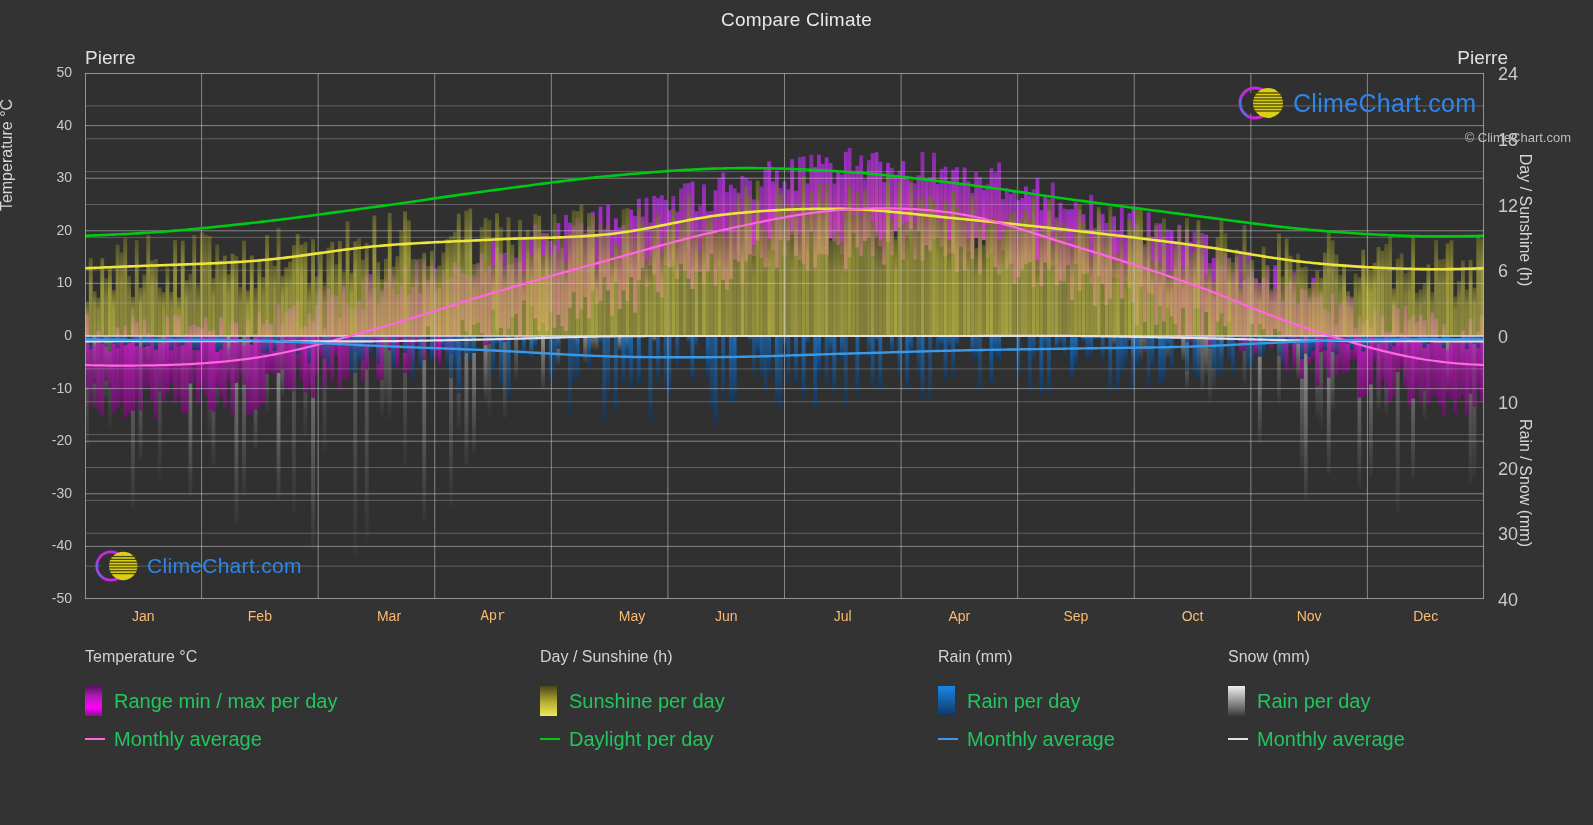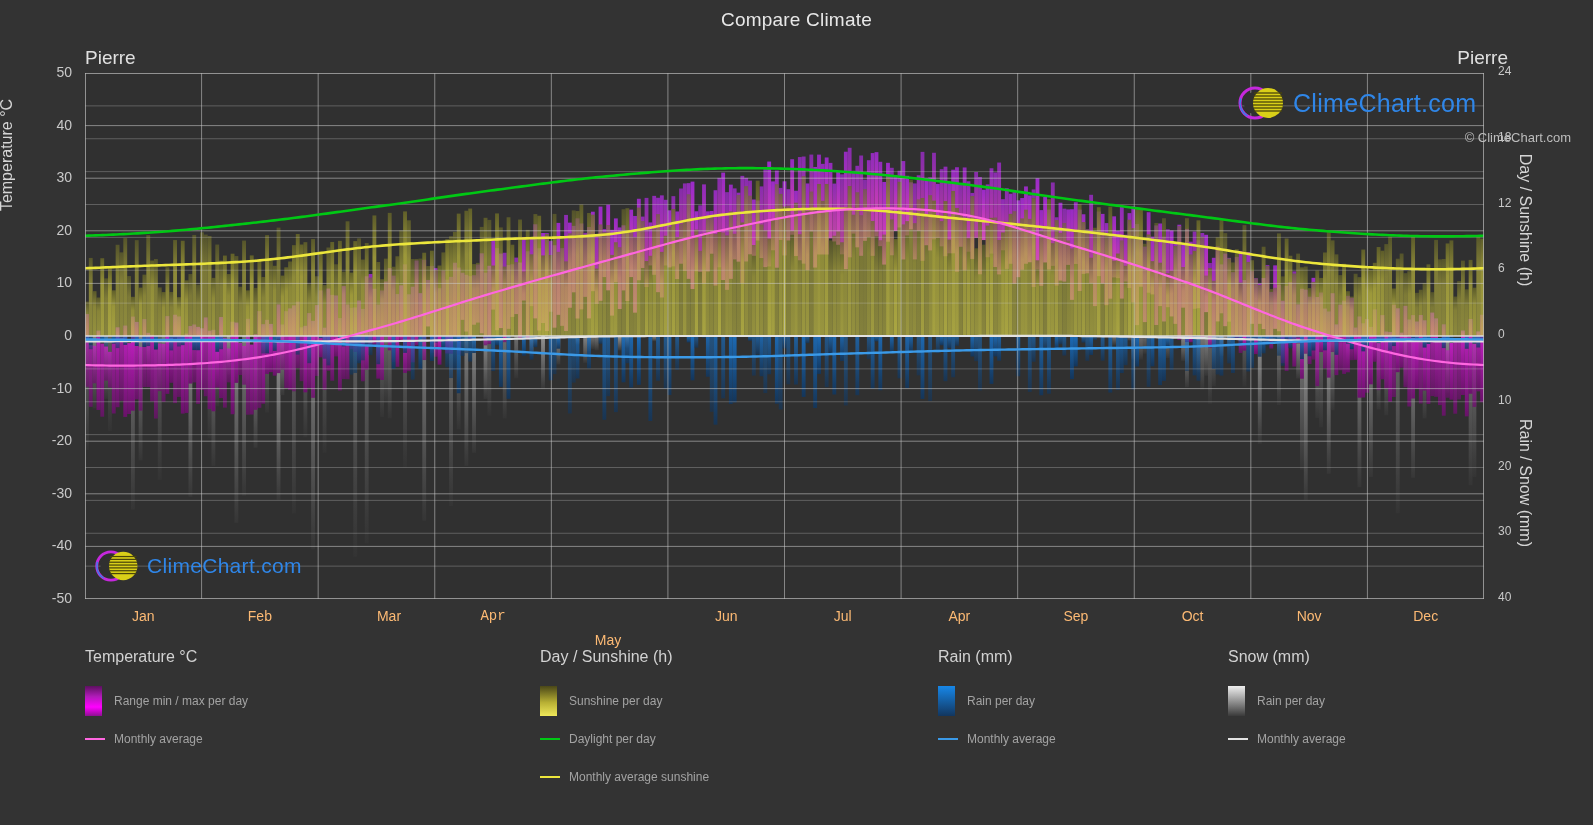--- a/index.html
+++ b/index.html
@@ -22,21 +22,21 @@
     background:#303030;
   }
   #plot-svg{position:absolute;left:0;top:0;width:1399px;height:526px;}
 
   
   .ax-tick{
     position:absolute;font-size:14px;color:#c9c9c9;
     text-align:right;white-space:nowrap;
   }
   .ax-tick-r{
-    position:absolute;font-size:12px;color:#c9c9c9;
+    position:absolute;font-size:18px;color:#c9c9c9;
     text-align:center;white-space:nowrap;
   }
   .month-lab{
     position:absolute;font-size:14px;color:#fdba74;text-align:center;
     width:120px;top:608px;
   }
   #ylabel-left{
     position:absolute;left:-2px;top:255px;width:200px;
     transform:rotate(-90deg);transform-origin:left top;
     font-size:16px;color:#d5d5d5;text-align:center;
@@ -52,21 +52,21 @@
     font-size:16px;color:#d5d5d5;text-align:center;
   }
 
   
   #legend{position:absolute;left:0;top:648px;width:1593px;height:160px;}
   .lg-col{position:absolute;top:0;}
   .lg-head{font-size:16px;color:#d2d2d2;margin-bottom:16px;white-space:nowrap;}
   .lg-row{display:flex;align-items:center;height:38px;}
   .lg-swatch{width:17px;height:30px;margin-right:12px;flex:0 0 auto;}
   .lg-line{width:20px;height:2px;margin-right:9px;flex:0 0 auto;}
-  .lg-txt{font-size:12px;color:#a3a3a3;white-space:nowrap;}
+  .lg-txt{font-size:20px;color:#22c55e;white-space:nowrap;}
   #copyright{
     position:absolute;right:22px;top:130px;font-size:13px;color:#bdbdbd;
     white-space:nowrap;
   }
 
   
   .wm{position:absolute;display:flex;align-items:center;}
   .wm-txt{font-size:25px;color:#2f86e8;letter-spacing:.3px;margin-left:3px;}
   .wm.small .wm-txt{font-size:21px;}
 </style>
@@ -1435,21 +1435,21 @@
     <div class="ax-tick-r" style="left: 1498px; top: 392.75px;">10</div>
     <div class="ax-tick-r" style="left: 1498px; top: 458.5px;">20</div>
     <div class="ax-tick-r" style="left: 1498px; top: 524.25px;">30</div>
     <div class="ax-tick-r" style="left: 1498px; top: 590px;">40</div>
   </div>
 <div id="ticks-x">
     <div class="month-lab" style="left: 83.2917px;">Jan</div>
     <div class="month-lab" style="left: 199.875px;">Feb</div>
     <div class="month-lab" style="left: 329px;">Mar</div>
     <div class="month-lab" style="left: 433.042px; font-family: Liberation Mono, monospace;">Apr</div>
-    <div class="month-lab" style="left: 548px; margin-top: 24px;">May</div>
+    <div class="month-lab" style="left: 572px;">May</div>
     <div class="month-lab" style="left: 666.208px;">Jun</div>
     <div class="month-lab" style="left: 782.792px;">Jul</div>
     <div class="month-lab" style="left: 899.375px;">Apr</div>
     <div class="month-lab" style="left: 1015.96px;">Sep</div>
     <div class="month-lab" style="left: 1132.54px;">Oct</div>
     <div class="month-lab" style="left: 1249.12px;">Nov</div>
     <div class="month-lab" style="left: 1365.71px;">Dec</div>
   </div>
 
 <div id="legend">
@@ -1466,24 +1466,20 @@
     </div>
     <div class="lg-col" style="left: 540px;">
       <div class="lg-head">Day / Sunshine (h)</div>
       <div class="lg-row">
         <span class="lg-swatch" style="background: linear-gradient(rgb(74, 71, 24) 0%, rgb(184, 176, 52) 55%, rgb(239, 232, 90) 100%);"></span>
         <span class="lg-txt">Sunshine per day</span>
       </div>
       <div class="lg-row">
         <span class="lg-line" style="background: rgb(0, 200, 20);"></span>
         <span class="lg-txt">Daylight per day</span>
-      </div>
-      <div class="lg-row">
-        <span class="lg-line" style="background: rgb(236, 230, 60);"></span>
-        <span class="lg-txt">Monthly average sunshine</span>
       </div>
     </div>
     <div class="lg-col" style="left: 922px; margin-left: 16px;">
       <div class="lg-head">Rain (mm)</div>
       <div class="lg-row">
         <span class="lg-swatch" style="background: linear-gradient(rgb(23, 135, 232) 0%, rgb(18, 54, 95) 100%);"></span>
         <span class="lg-txt">Rain per day</span>
       </div>
       <div class="lg-row">
         <span class="lg-line" style="background: rgb(59, 154, 232);"></span>

